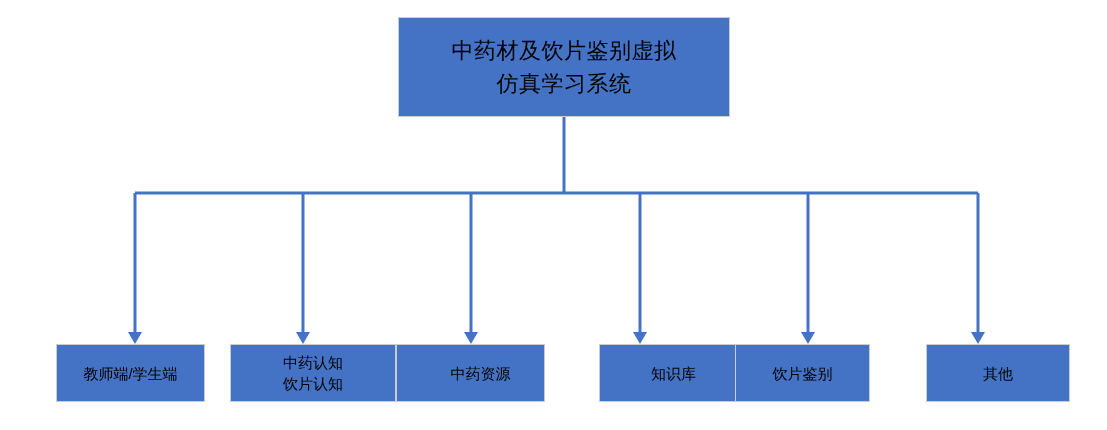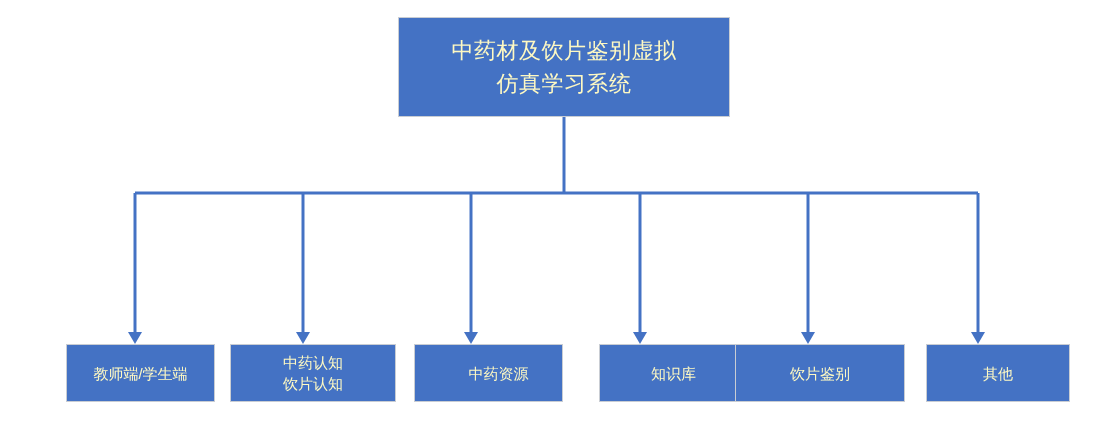--- a/index.html
+++ b/index.html
@@ -27,21 +27,21 @@
   }
   .node-box {
     position: absolute;
     box-sizing: border-box;
     background: #4472C4;
     border: 1px solid #C9CDD3;
     display: flex;
     align-items: center;
     justify-content: center;
     text-align: center;
-    color: #fef9c3;
+    color: #000000;
   }
   .node-root {
     left: 398px;
     top: 17px;
     width: 332px;
     height: 100px;
   }
   .node-root .node-label {
     font-size: 22px;
     line-height: 33px;
@@ -53,25 +53,25 @@
   }
   .node-leaf .node-label {
     font-size: 15px;
     line-height: 21px;
   }
   .node-label {
     display: block;
     white-space: pre-line;
     padding: 0 4px;
   }
-  .leaf-0 { left: 66px;  width: 149px; }
+  .leaf-0 { left: 56px;  width: 149px; }
   .leaf-1 { left: 230px; width: 166px; }
-  .leaf-2 { left: 414px; width: 149px; padding-left: 20px; }
+  .leaf-2 { left: 396px; width: 149px; padding-left: 20px; }
   .leaf-3 { left: 599px; width: 149px; }
-  .leaf-4 { left: 735px; width: 170px; }
+  .leaf-4 { left: 735px; width: 135px; }
   .leaf-5 { left: 906px; width: 144px; margin-left: 20px; }
 </style>
 </head>
 <body>
 
 <div id="diagram-canvas">
 
   <svg id="connector-layer" viewBox="0 0 1107 430" width="1107" height="430">
     <g stroke="#4472C4" stroke-width="3" fill="none">
       <line x1="564" y1="117" x2="564" y2="193"></line>

